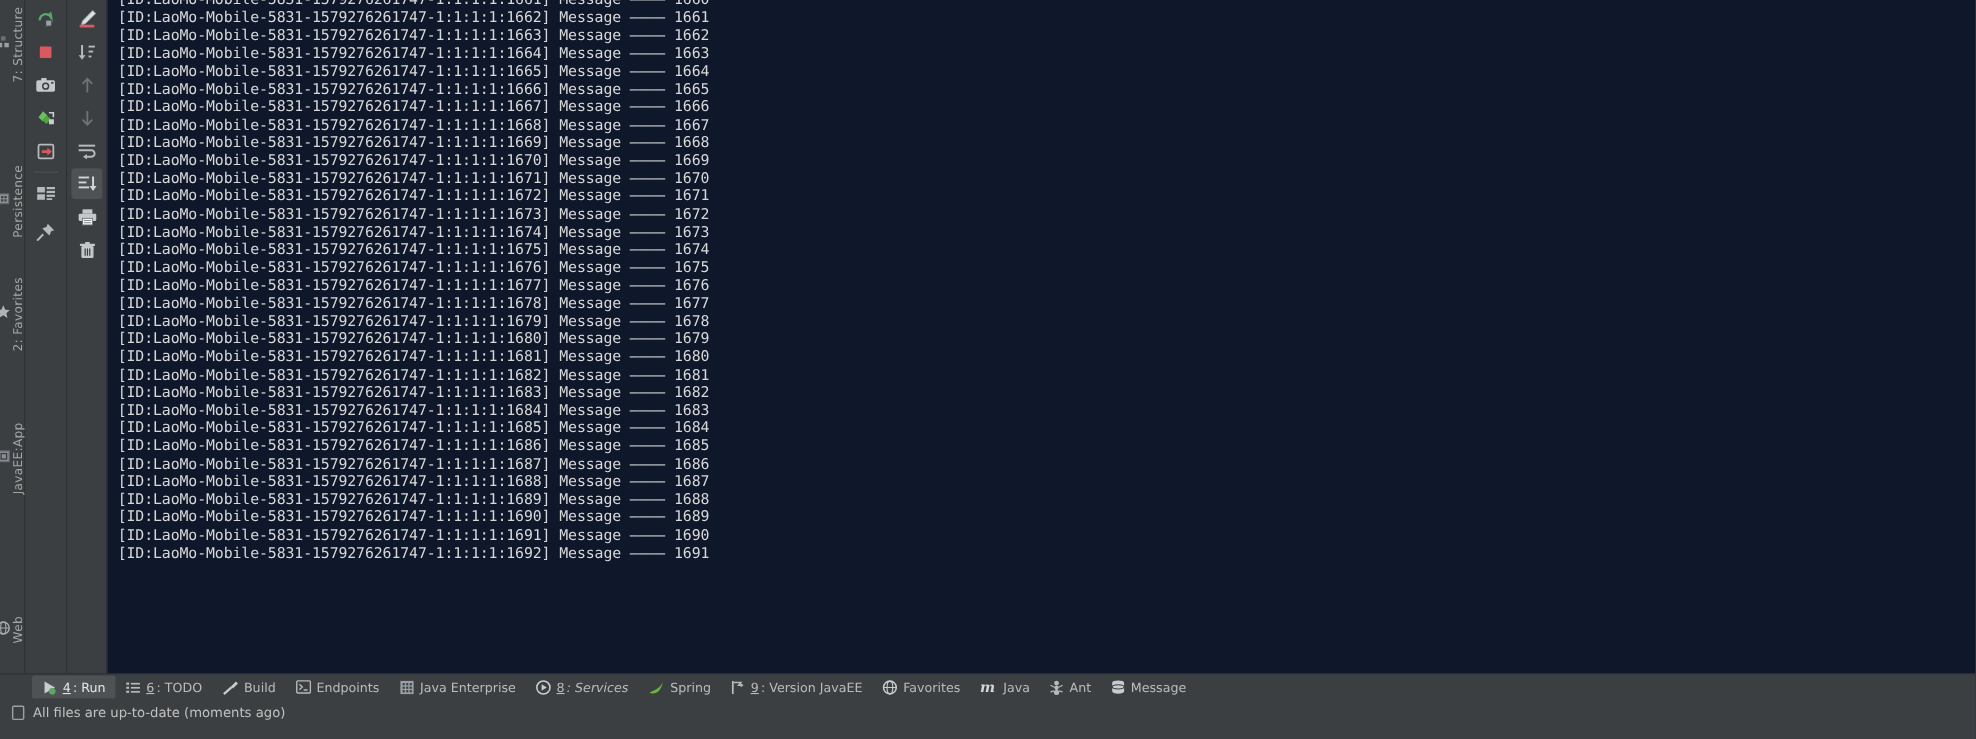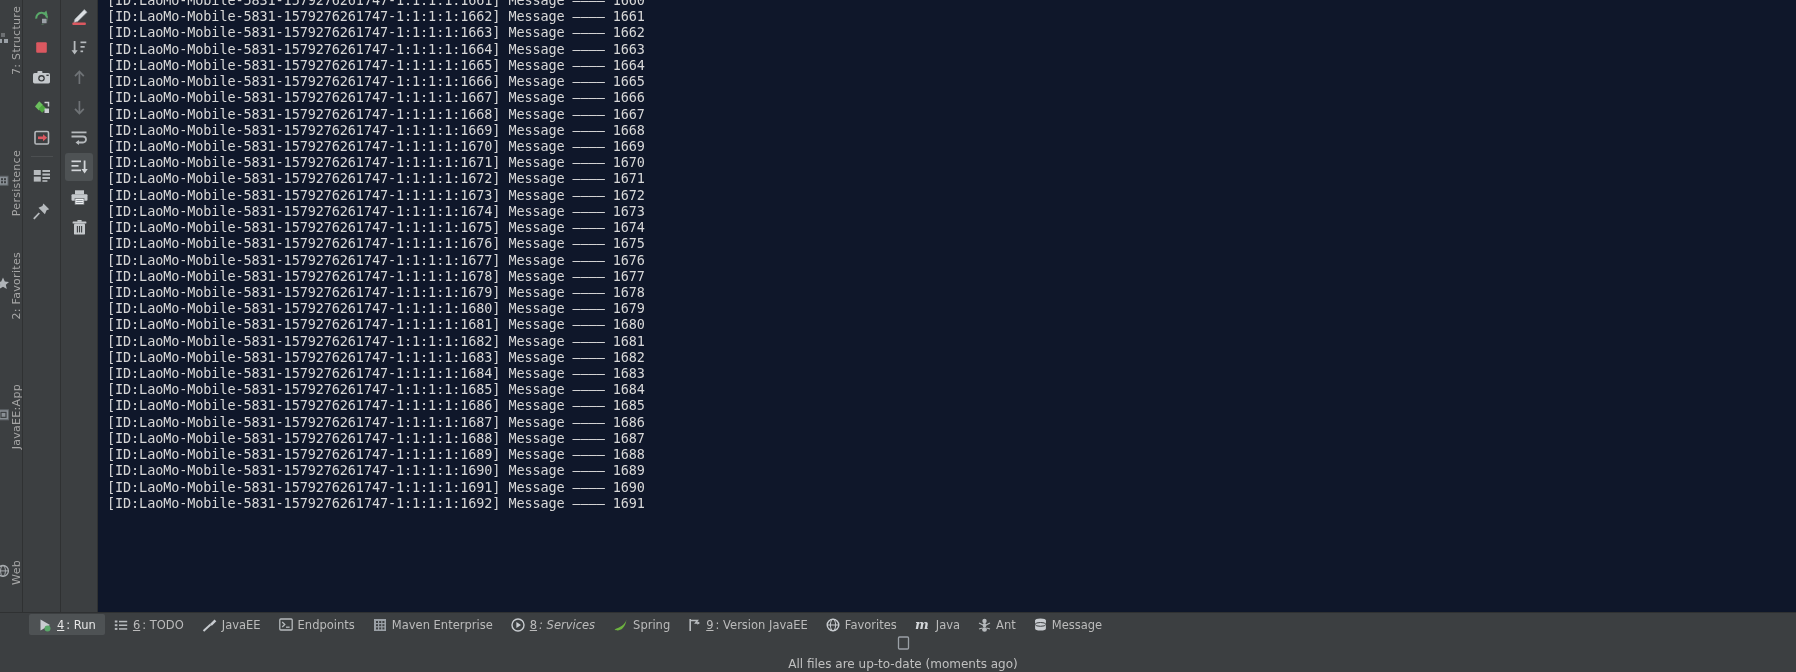--- a/index.html
+++ b/index.html
@@ -132,21 +132,21 @@
     border-radius: 2px;
   }
   .twitem.sel { background: #4e5254; color: #e6e6e6; }
   .twitem .mn { text-decoration: underline; }
   .twico { line-height: 0; display: block; }
 
   
   .statusbar {
     height: 24px;
     background: #3c3f41;
-    display: flex; flex-direction: column; align-items: center;
+    display: flex; flex-direction: row; align-items: center;
     padding-left: 10px;
     gap: 7px;
     color: #c0c0c0;
     font-family: "DejaVu Sans", sans-serif;
     font-size: 12px;
     flex: 0 0 24px;
   }
   .sb-icon { line-height: 0; display: block; }
 </style>
 </head>
@@ -383,21 +383,21 @@
             <rect x="5" y="10.200000000000001" width="8.2" height="1.5" fill="#b6babd"></rect>
           </svg></span>
         <span class="mn">6</span>
         <span style="margin-left: -3px;">: TODO</span>
       </div>
       <div class="twitem">
         <span class="twico"><svg width="15" height="14" viewBox="0 0 15 14">
             <path d="M12.5 1.5 L8 6 L9.8 7.8 L14.3 3.3 Z" fill="#c8ccd0"></path>
             <line x1="8.6" y1="6.6" x2="1.5" y2="13" stroke="#c8ccd0" stroke-width="2"></line>
           </svg></span>
-        <span>JavaEE</span>
+        <span>Build</span>
       </div>
       <div class="twitem">
         <span class="twico"><svg width="14" height="13" viewBox="0 0 14 13">
             <rect x="0.8" y="1" width="12.4" height="11" rx="1" fill="none" stroke="#b6babd" stroke-width="1.3"></rect>
             <polyline points="3.2,4 5.8,6.5 3.2,9" fill="none" stroke="#b6babd" stroke-width="1.3"></polyline>
             <line x1="7" y1="9.2" x2="10.6" y2="9.2" stroke="#b6babd" stroke-width="1.3"></line>
           </svg></span>
         <span>Endpoints</span>
       </div>
       <div class="twitem">
@@ -406,21 +406,21 @@
             <rect x="3" y="3" width="2" height="2" fill="#3c3f41"></rect>
             <rect x="3" y="6.2" width="2" height="2" fill="#3c3f41"></rect>
             <rect x="3" y="9.4" width="2" height="2" fill="#3c3f41"></rect>
             <rect x="6.2" y="3" width="2" height="2" fill="#3c3f41"></rect>
             <rect x="6.2" y="6.2" width="2" height="2" fill="#3c3f41"></rect>
             <rect x="6.2" y="9.4" width="2" height="2" fill="#3c3f41"></rect>
             <rect x="9.4" y="3" width="2" height="2" fill="#3c3f41"></rect>
             <rect x="9.4" y="6.2" width="2" height="2" fill="#3c3f41"></rect>
             <rect x="9.4" y="9.4" width="2" height="2" fill="#3c3f41"></rect>
           </svg></span>
-        <span>Maven Enterprise</span>
+        <span>Java Enterprise</span>
       </div>
       <div class="twitem">
         <span class="twico"><svg width="14" height="14" viewBox="0 0 14 14">
             <circle cx="7" cy="7" r="6" fill="none" stroke="#c8ccd0" stroke-width="1.4"></circle>
             <polygon points="5.4,4 10,7 5.4,10" fill="#c8ccd0"></polygon>
           </svg></span>
         <span class="mn">8</span>
         <span style="margin-left: -3px; font-style: italic;">: Services</span>
       </div>
       <div class="twitem">

